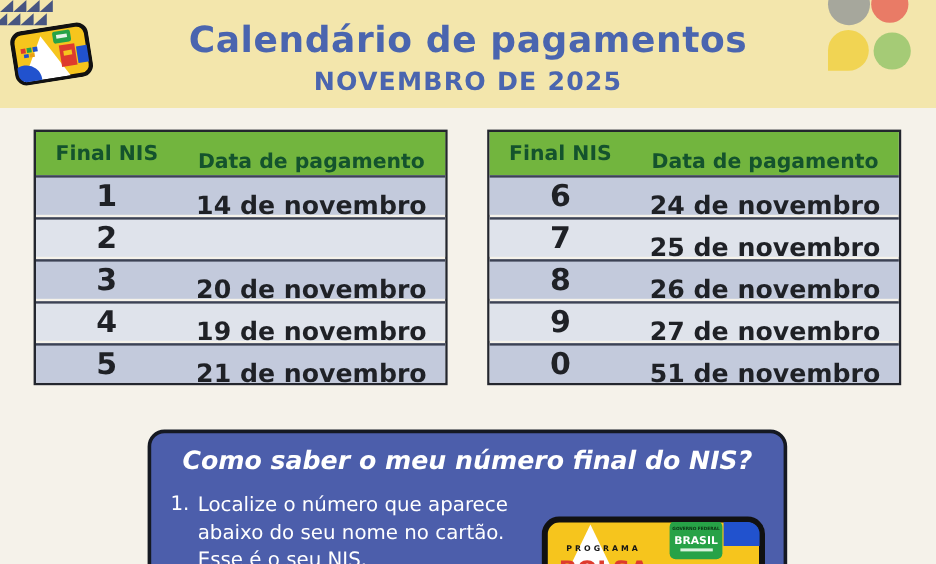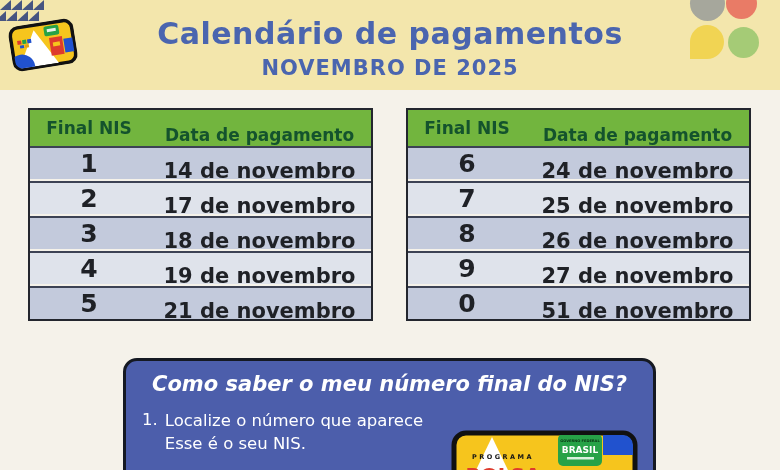--- a/index.html
+++ b/index.html
@@ -122,25 +122,24 @@
     <div class="cell-nis">Final NIS</div>
     <div class="cell-date">Data de pagamento</div>
   </div>
   <div class="tbody">
     <div class="row">
       <div class="cell-nis">1</div>
       <div class="cell-date">14 de novembro</div>
     </div>
     <div class="row">
       <div class="cell-nis">2</div>
-      <div class="cell-date">17 de novembro</div>
     </div>
     <div class="row">
       <div class="cell-nis">3</div>
-      <div class="cell-date">18 de novembro</div>
+      <div class="cell-date">20 de novembro</div>
     </div>
     <div class="row">
       <div class="cell-nis">4</div>
       <div class="cell-date">19 de novembro</div>
     </div>
     <div class="row">
       <div class="cell-nis">5</div>
       <div class="cell-date">21 de novembro</div>
     </div>
   </div>
@@ -175,20 +174,21 @@
   </div>
 </div>
 
 <div class="info-panel">
   <div class="info-heading">Como saber o meu número final do NIS?</div>
 
   <div class="info-item">
     <div class="info-item-number">1.</div>
     <div class="info-item-lines">
       <div>Localize o número que aparece</div>
+      <div>abaixo do seu nome no cartão.</div>
       <div>Esse é o seu NIS.</div>
     </div>
   </div>
 
   <svg class="panel-card" width="187" height="130" viewBox="0 0 187 130">
     <defs>
         <clipPath id="pcClip">
           <rect x="5" y="5" width="177" height="120" rx="10"></rect>
         </clipPath>
       </defs>

